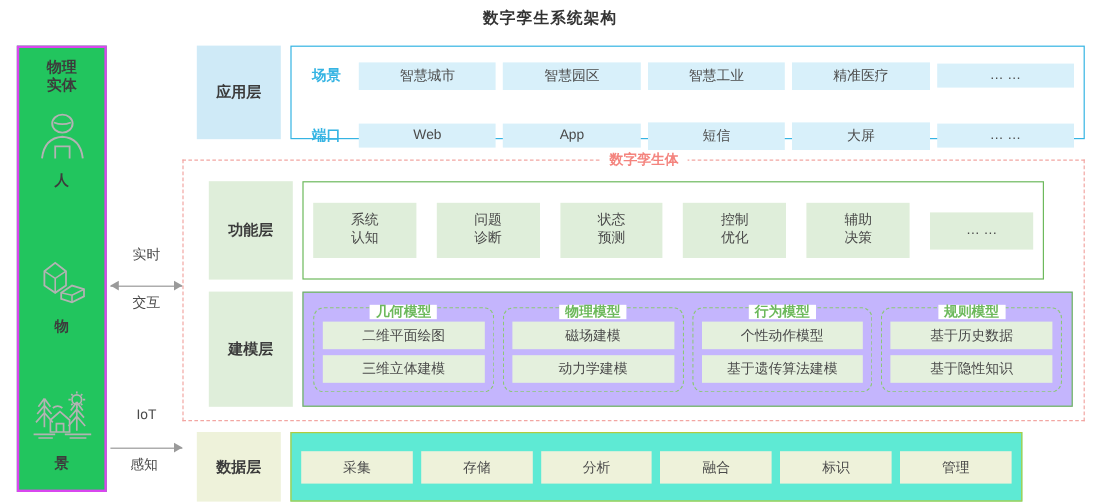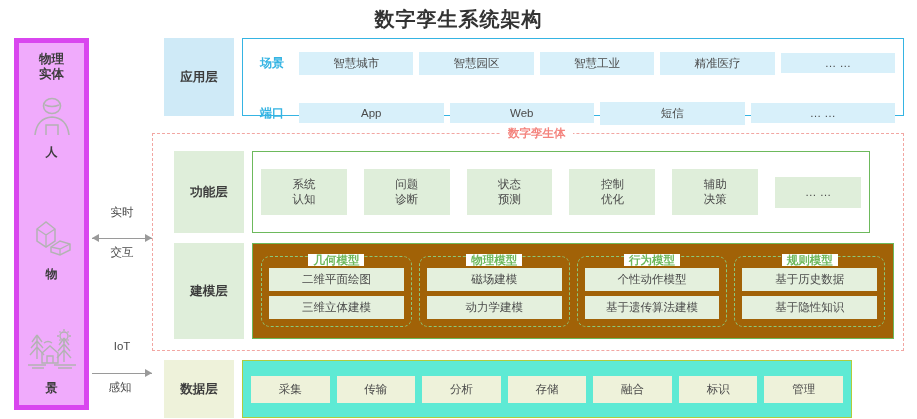--- a/index.html
+++ b/index.html
@@ -9,29 +9,29 @@
     font-family: "Liberation Sans", "DejaVu Sans", sans-serif;
     color: #444;
     overflow: hidden;
   }
   #root { position: relative; width: 917px; height: 419px; }
 
   
   .title {
     position: absolute; top: 6px; left: 0; width: 917px;
     text-align: center;
-    font-size: 20px; font-weight: bold; color: #333;
+    font-size: 13px; font-weight: bold; color: #333;
     letter-spacing: 1px;
   }
 
   
   .phys-col {
     position: absolute; left: 14px; top: 38px;
     width: 75px; height: 372px;
-    border: 5px solid #d946ef; background: #f0abfc;
+    border: 2px solid #d946ef; background: #22c55e;
     display: flex; flex-direction: column; align-items: center;
   }
   .phys-title {
     margin-top: 9px; font-size: 12.5px; font-weight: bold;
     color: #3c3c3c; line-height: 15px; text-align: center;
   }
   .phys-item {
     position: absolute; width: 75px; text-align: center;
   }
   .phys-item .ico { display: block; margin: 0 auto; }
@@ -108,21 +108,21 @@
   .fn-cell {
     flex: 1; background: #dfeeda; color: #4a4a4a;
     font-size: 11.5px; text-align: center; padding: 8px 0;
     line-height: 15px;
   }
 
   
   .layer-model { left: 10px; top: 205px; width: 732px; height: 96px; }
   .layer-model .layer-name { background: #dfeeda; }
   .layer-model .layer-body {
-    border: 1px solid #6db95c; background: #a16207;
+    border: 1px solid #6db95c; background: #c4b5fd;
     justify-content: space-between; padding: 7px 8px; gap: 7px;
   }
   .model-group {
     flex: 1; position: relative;
     border: 1px dashed #8cc878; border-radius: 9px;
     padding: 11px 7px 7px 7px;
     display: flex; flex-direction: column; gap: 5px;
   }
   .model-group-title {
     position: absolute; top: -7px; left: 0; right: 0;
@@ -232,23 +232,24 @@
         <div class="app-row">
           <span class="app-rowlabel">场景</span>
           <span class="app-cell">智慧城市</span>
           <span class="app-cell">智慧园区</span>
           <span class="app-cell">智慧工业</span>
           <span class="app-cell">精准医疗</span>
           <span class="app-cell">… …</span>
         </div>
         <div class="app-row">
           <span class="app-rowlabel">端口</span>
+          <span class="app-cell">Web</span>
           <span class="app-cell">App</span>
-          <span class="app-cell">Web</span>
           <span class="app-cell">短信</span>
+          <span class="app-cell">大屏</span>
           <span class="app-cell">… …</span>
         </div>
       </div>
     </div>
 
     <div class="layer layer-fn">
       <div class="layer-name">功能层</div>
       <div class="layer-body">
         <div class="fn-cell">
           <span>系统</span><br>
@@ -312,23 +313,22 @@
           <div class="model-cell">基于隐性知识</div>
         </div>
 
       </div>
     </div>
 
     <div class="layer layer-data">
       <div class="layer-name">数据层</div>
       <div class="layer-body">
         <div class="data-cell">采集</div>
-        <div class="data-cell">传输</div>
+        <div class="data-cell">存储</div>
         <div class="data-cell">分析</div>
-        <div class="data-cell">存储</div>
         <div class="data-cell">融合</div>
         <div class="data-cell">标识</div>
         <div class="data-cell">管理</div>
       </div>
     </div>
 
   </div>
 </div>
 
 </body></html>

